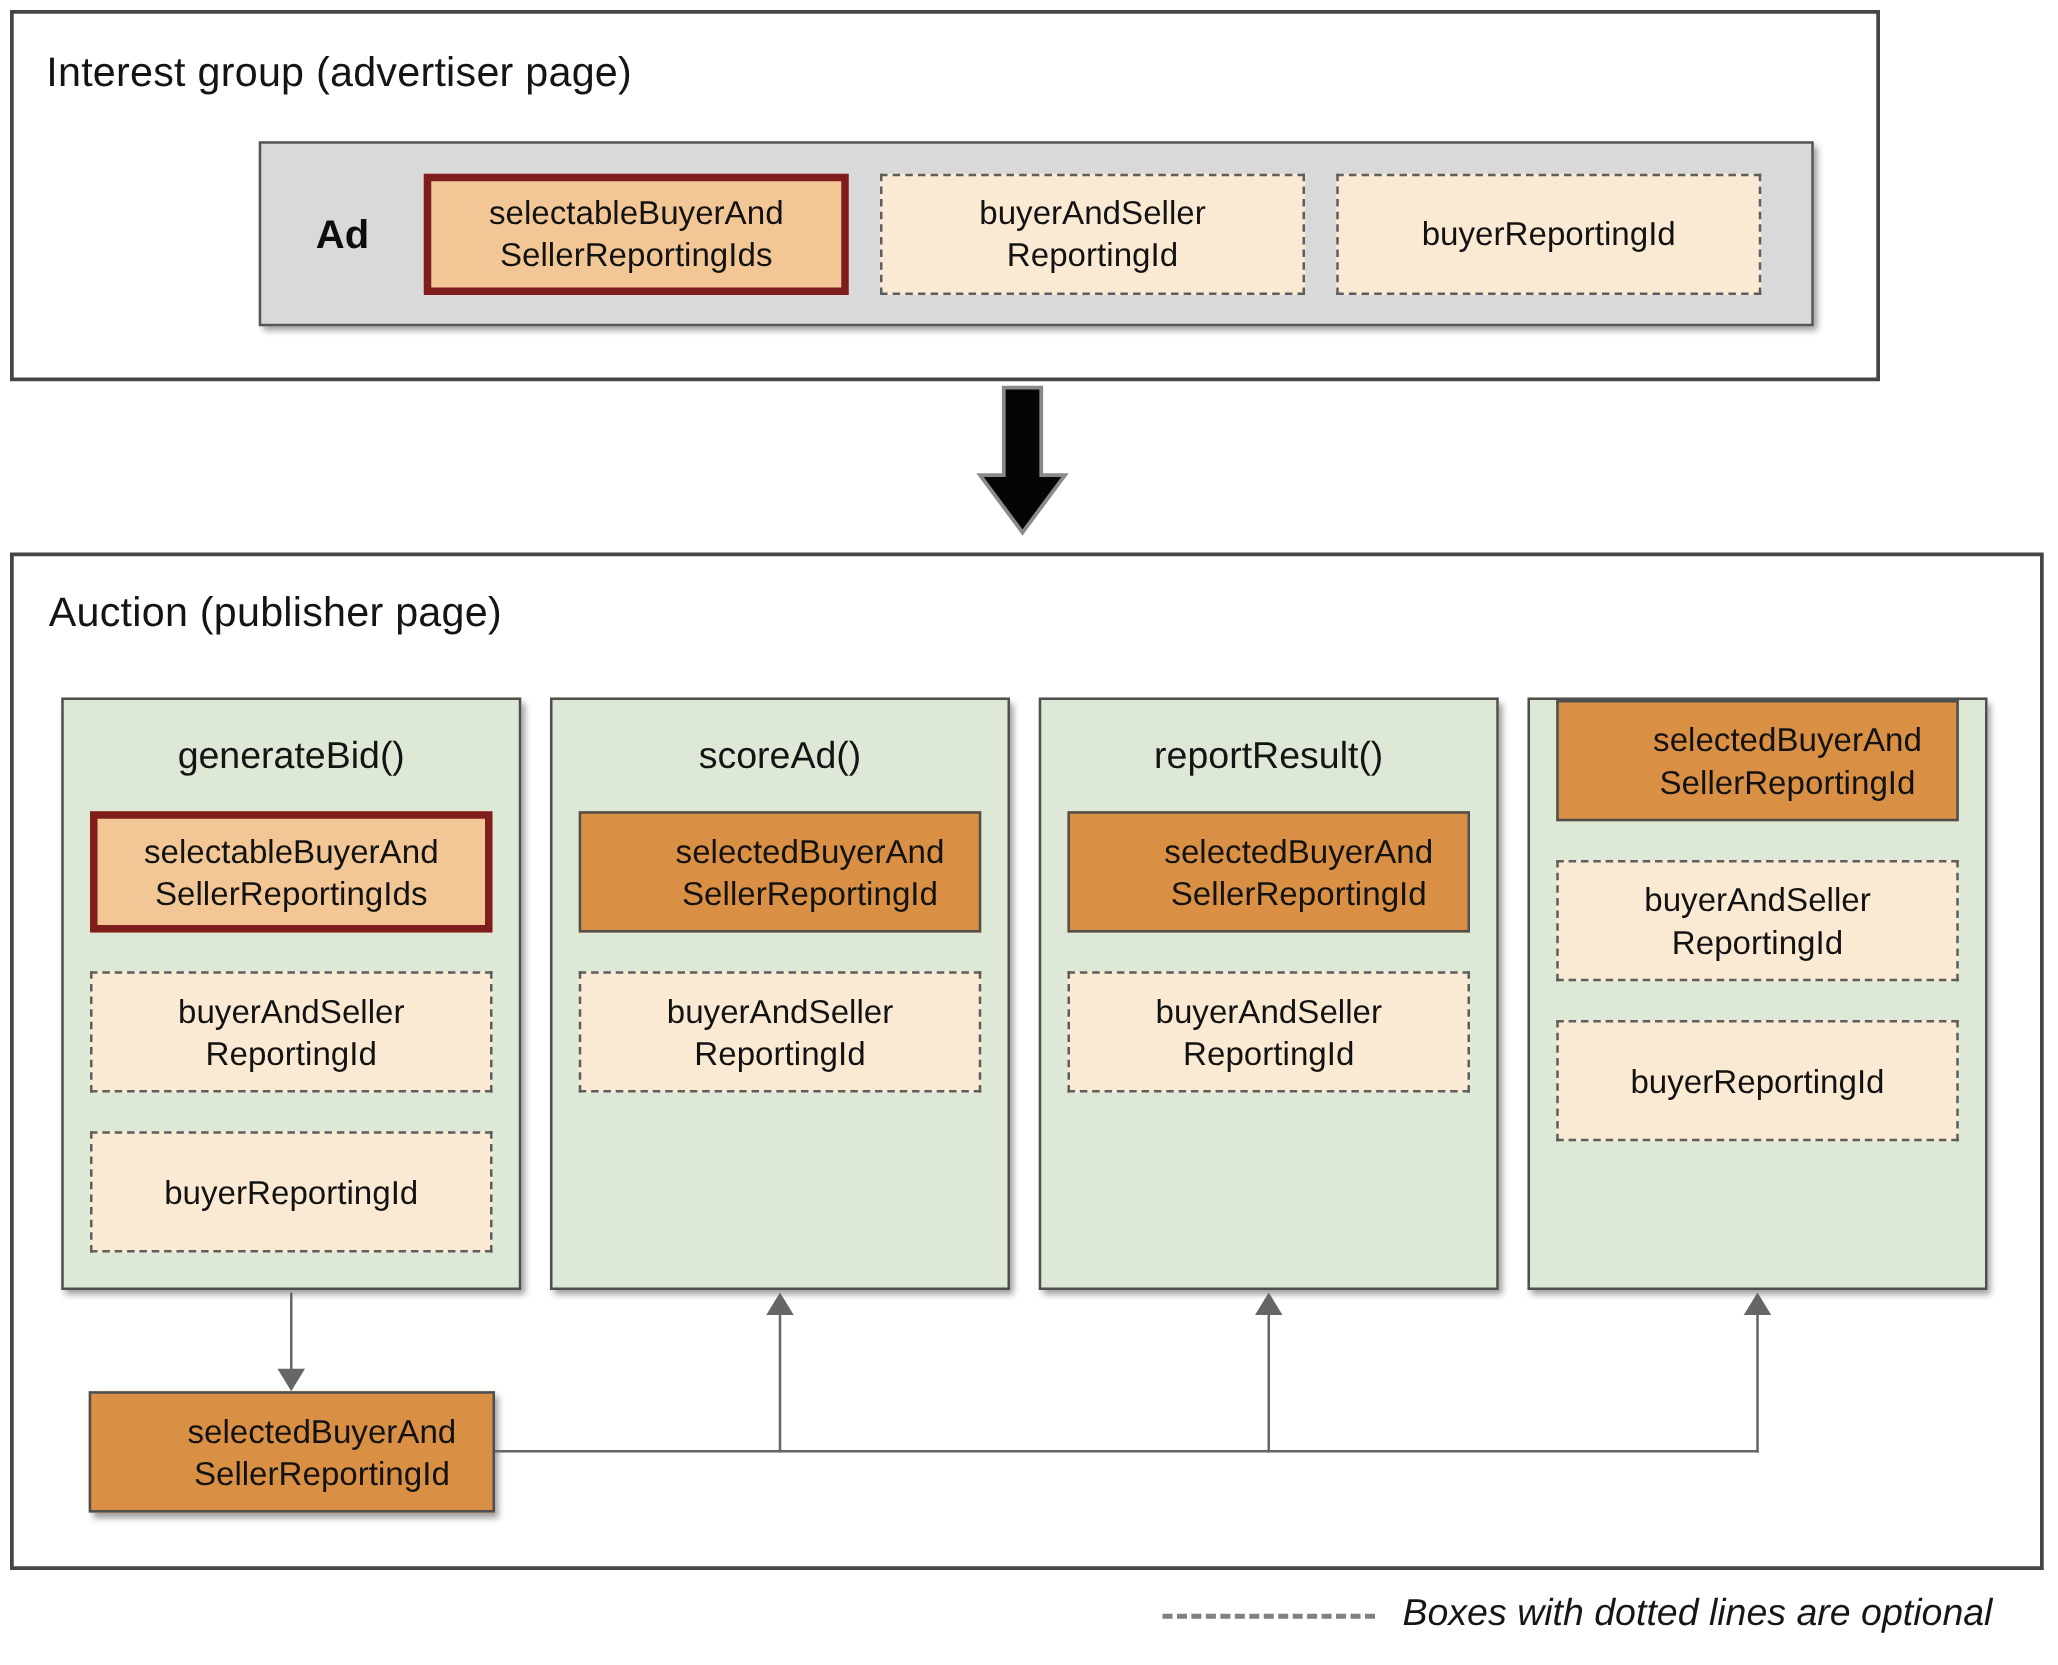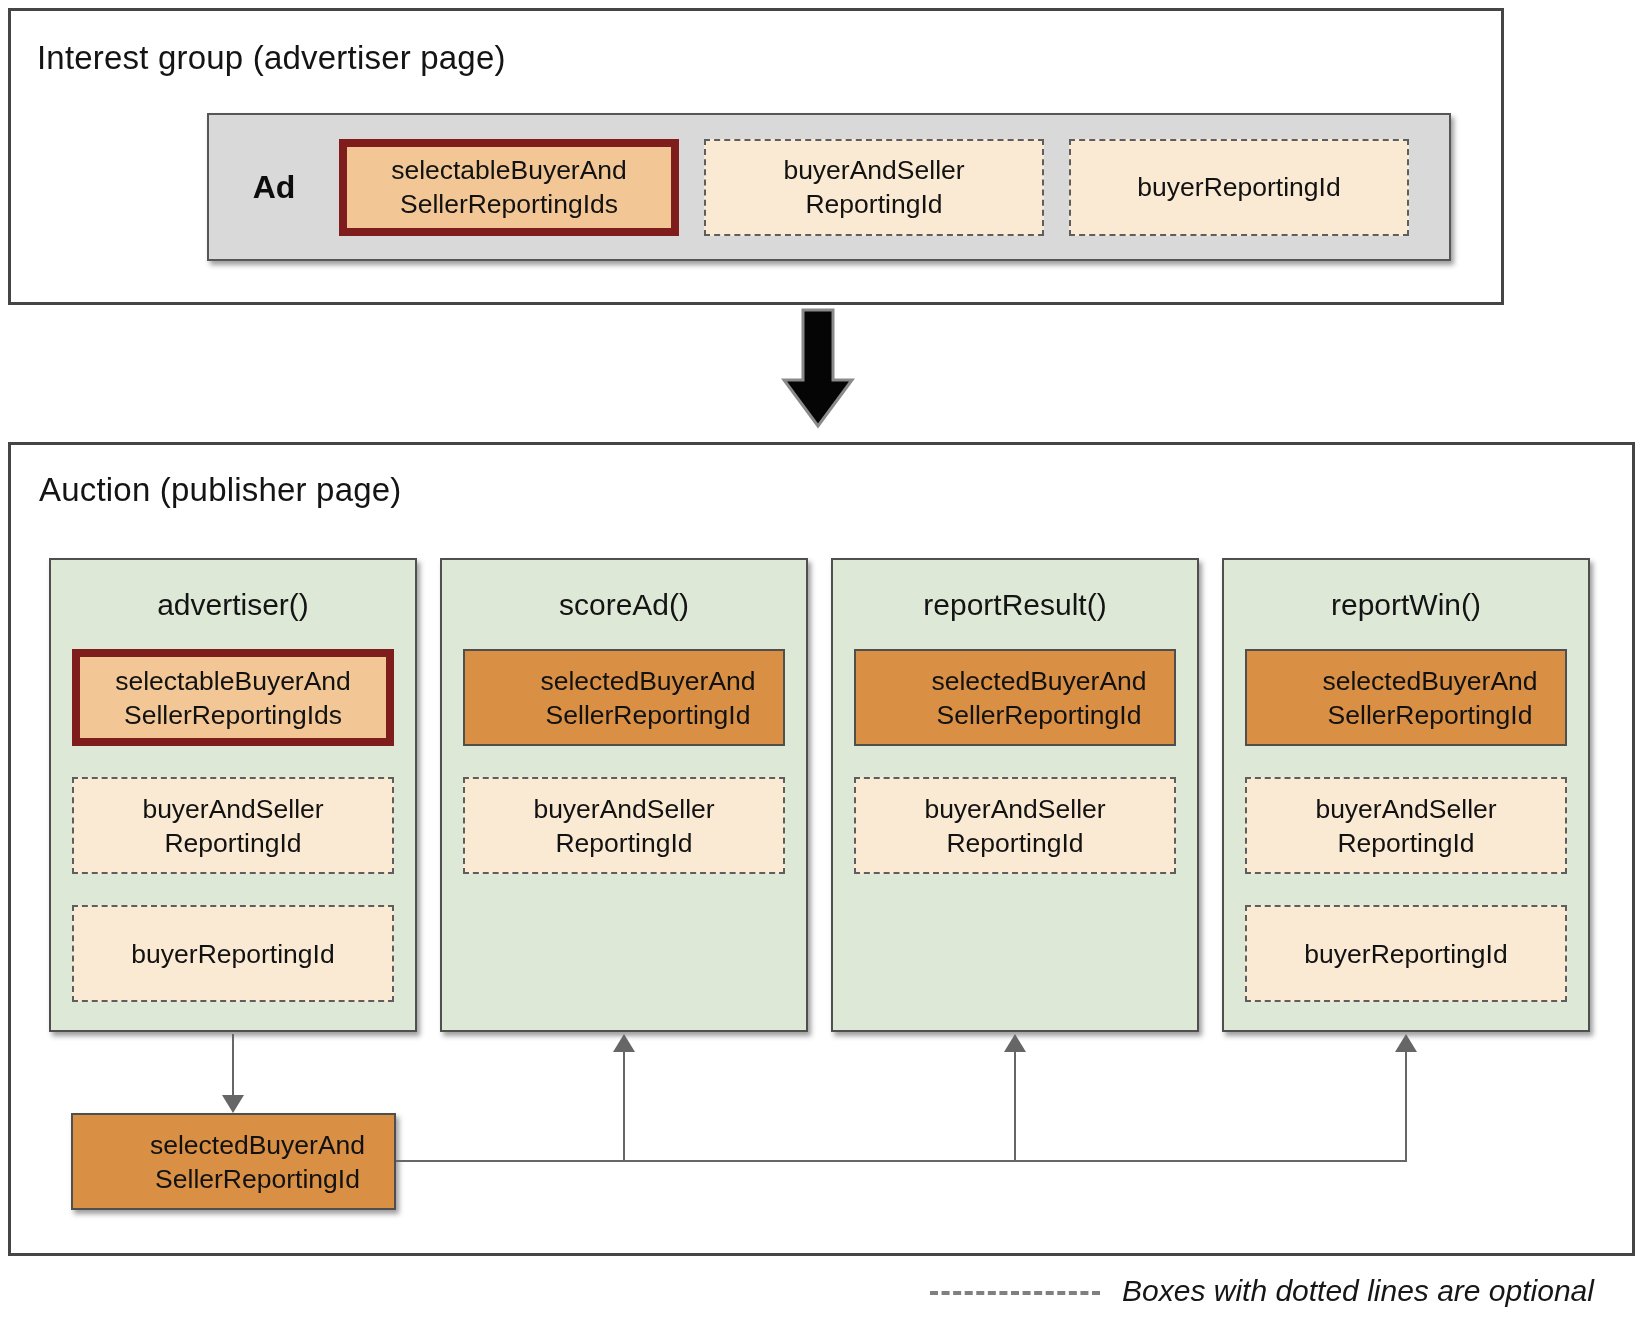--- a/index.html
+++ b/index.html
@@ -47,21 +47,21 @@
 
   
   .item-box{
     display:flex;align-items:center;justify-content:center;
     text-align:center;
     font-size:26.5px;line-height:34px;
     white-space:pre-line;
     color:#121212;
     height:97px;
   }
-  .v-selectable{background:var(--selectable-fill,#f2c795);border:8px solid #7f1d1d;}
+  .v-selectable{background:var(--selectable-fill,#f2c795);border:6px solid #7f1d1d;}
   .v-selected  {background:var(--selected-fill,#d98f44);border:2px solid #4f4f4f;padding-left:48px;}
   .v-optional  {background:var(--optional-fill,#faead3);border:2px dashed #5e5e5e;}
   #ad-items .item-box{width:340px;}
 
   
   #flow-down-arrow{position:absolute;left:781px;top:308px;}
 
   
   .func-col{
     position:absolute;top:558px;width:368px;height:474px;
@@ -133,21 +133,21 @@
 
   <svg id="flow-down-arrow" width="74" height="122" viewBox="0 0 74 122">
     <path d="M22 2 H52 V72 H71 L37 118 L3 72 H22 Z" fill="#050505" stroke="#8a8a8a" stroke-width="3" stroke-linejoin="miter"></path>
   </svg>
 
   <div id="auction-panel" class="panel">
     <div id="auction-title" class="panel-title">Auction (publisher page)</div>
   </div>
 
   <div id="col-generatebid" class="func-col">
-    <div class="func-title">advertiser()</div>
+    <div class="func-title">generateBid()</div>
     <div class="func-items">
       <div class="item-box v-selectable">selectableBuyerAnd
 SellerReportingIds</div>
       <div class="item-box v-optional">buyerAndSeller
 ReportingId</div>
       <div class="item-box v-optional">buyerReportingId</div>
     </div>
   </div>
 
   <div id="col-scoread" class="func-col">
@@ -164,21 +164,20 @@
     <div class="func-title">reportResult()</div>
     <div class="func-items">
       <div class="item-box v-selected">selectedBuyerAnd
 SellerReportingId</div>
       <div class="item-box v-optional">buyerAndSeller
 ReportingId</div>
     </div>
   </div>
 
   <div id="col-reportwin" class="func-col">
-    <div class="func-title">reportWin()</div>
     <div class="func-items">
       <div class="item-box v-selected">selectedBuyerAnd
 SellerReportingId</div>
       <div class="item-box v-optional">buyerAndSeller
 ReportingId</div>
       <div class="item-box v-optional">buyerReportingId</div>
     </div>
   </div>
 
   <div class="line" style="left:232px;top:1034px;width:2px;height:64px;"></div>

